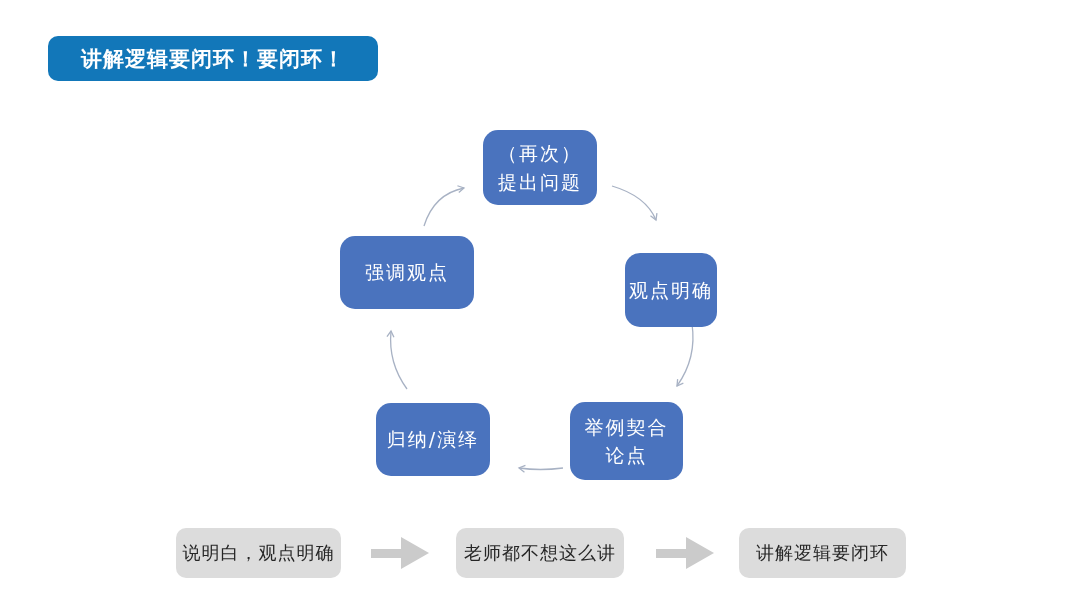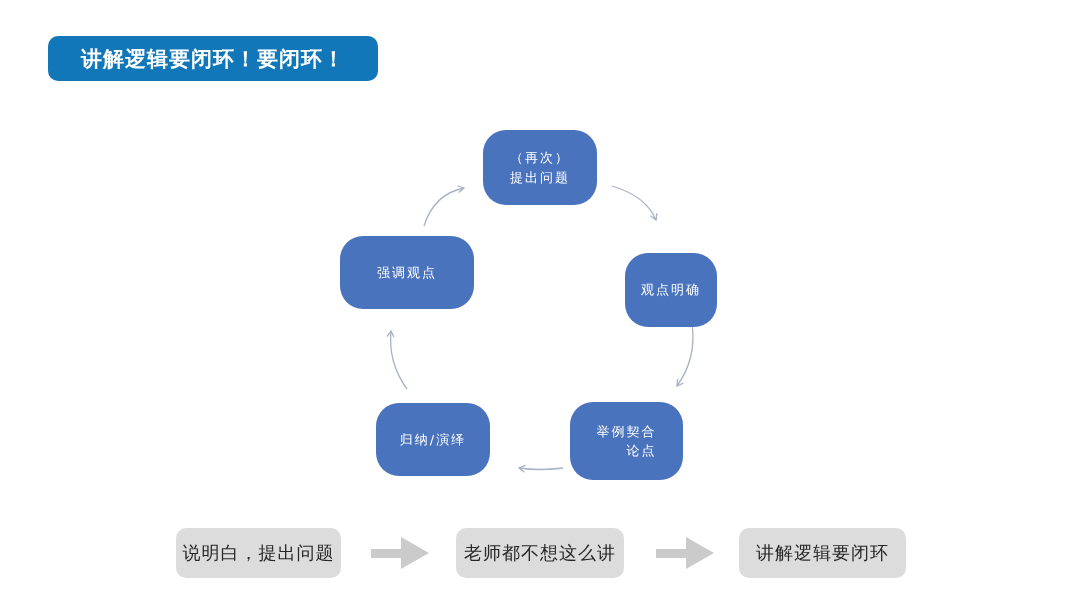--- a/index.html
+++ b/index.html
@@ -18,32 +18,32 @@
     background: #1277b9;
     border-radius: 10px;
     color: #ffffff;
     display: flex; align-items: center; justify-content: center;
     font-size: 21px; font-weight: bold;
     letter-spacing: 1px;
   }
   .node {
     position: absolute;
     background: #4a73be;
-    border-radius: 23px;
+    border-radius: 15px;
     color: #ffffff;
     display: flex; align-items: center; justify-content: center;
     text-align: center;
-    font-size: 13px;
+    font-size: 19px;
     letter-spacing: 2px;
     line-height: 1.5;
     white-space: pre-line;
   }
   .node-top          { left: 483px; top: 130px; width: 114px; height: 75px; }
   .node-right        { left: 625px; top: 253px; width: 92px; height: 74px; }
-  .node-bottom-right { left: 570px; top: 402px; width: 113px; height: 78px; text-align: right; }
+  .node-bottom-right { left: 570px; top: 402px; width: 113px; height: 78px; }
   .node-bottom-left  { left: 376px; top: 403px; width: 114px; height: 73px; }
   .node-left         { left: 340px; top: 236px; width: 134px; height: 73px; }
 
   .connectors {
     position: absolute;
     left: 0; top: 0;
     width: 1080px; height: 608px;
     pointer-events: none;
   }
 
@@ -119,21 +119,21 @@
 论点</span>
   </div>
   <div class="node node-bottom-left">
     <span>归纳/演绎</span>
   </div>
   <div class="node node-left">
     <span>强调观点</span>
   </div>
 
   <div class="flow-box flow-box-1">
-    <span>说明白，提出问题</span>
+    <span>说明白，观点明确</span>
   </div>
   <div class="flow-arrow flow-arrow-1">
     <div class="shaft"></div>
     <div class="head"></div>
   </div>
   <div class="flow-box flow-box-2">
     <span>老师都不想这么讲</span>
   </div>
   <div class="flow-arrow flow-arrow-2">
     <div class="shaft"></div>

